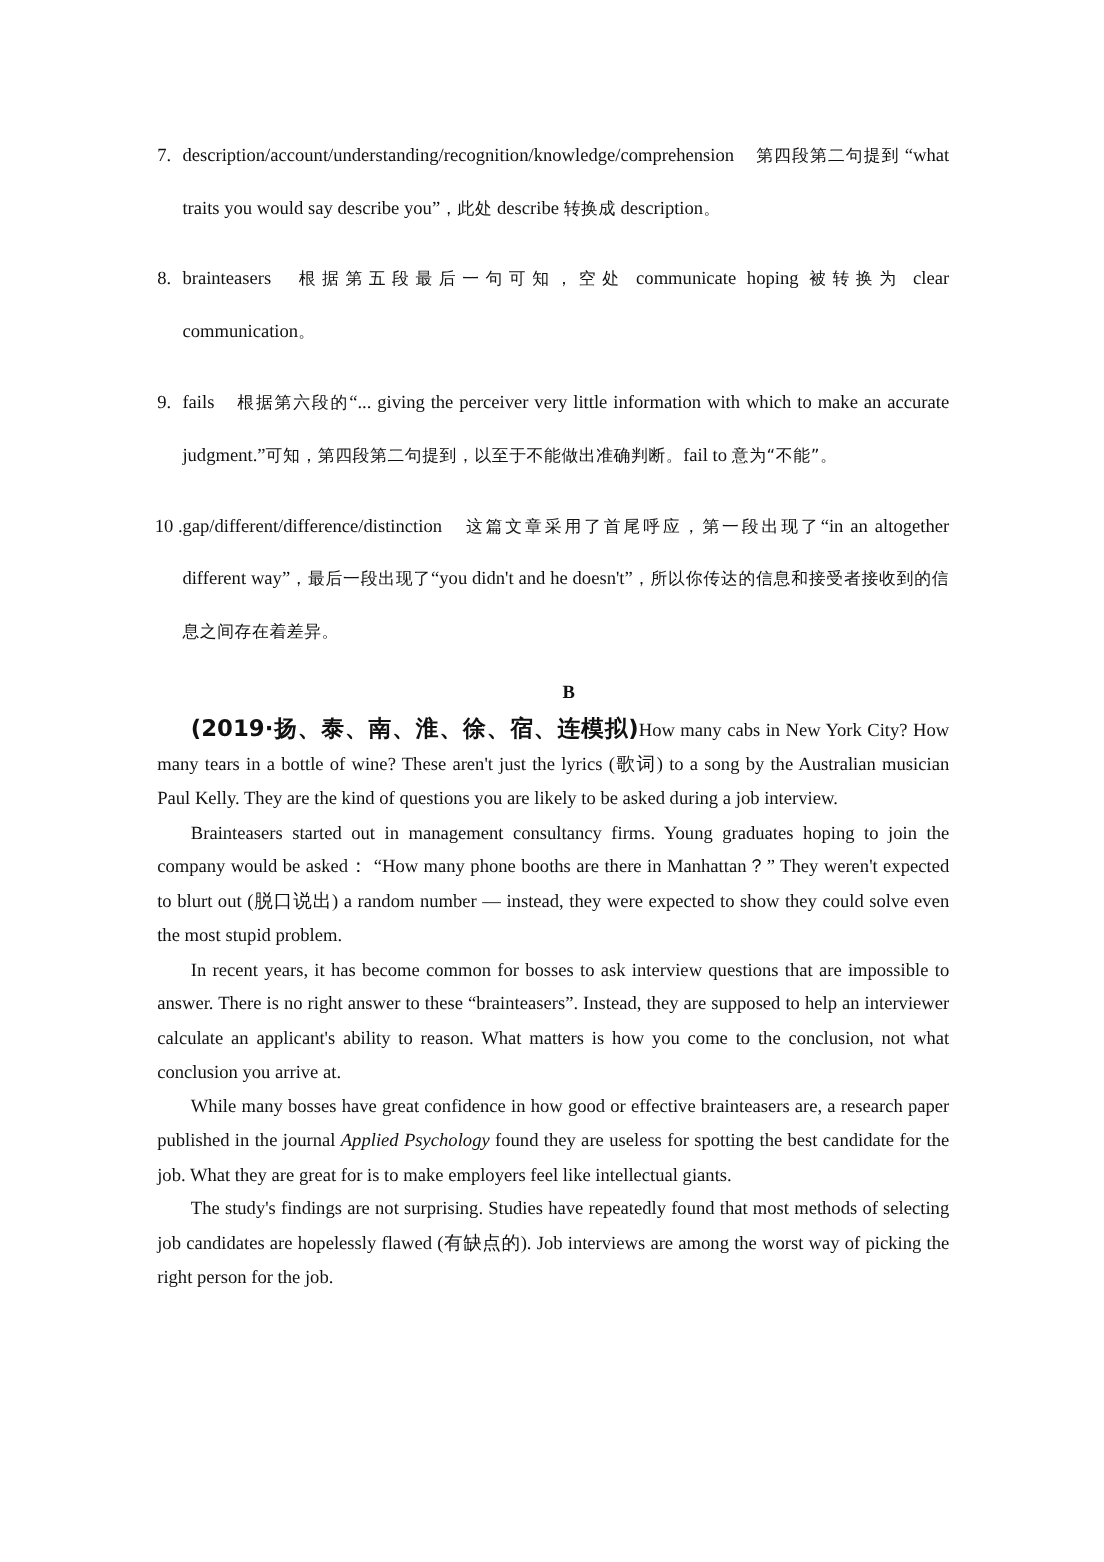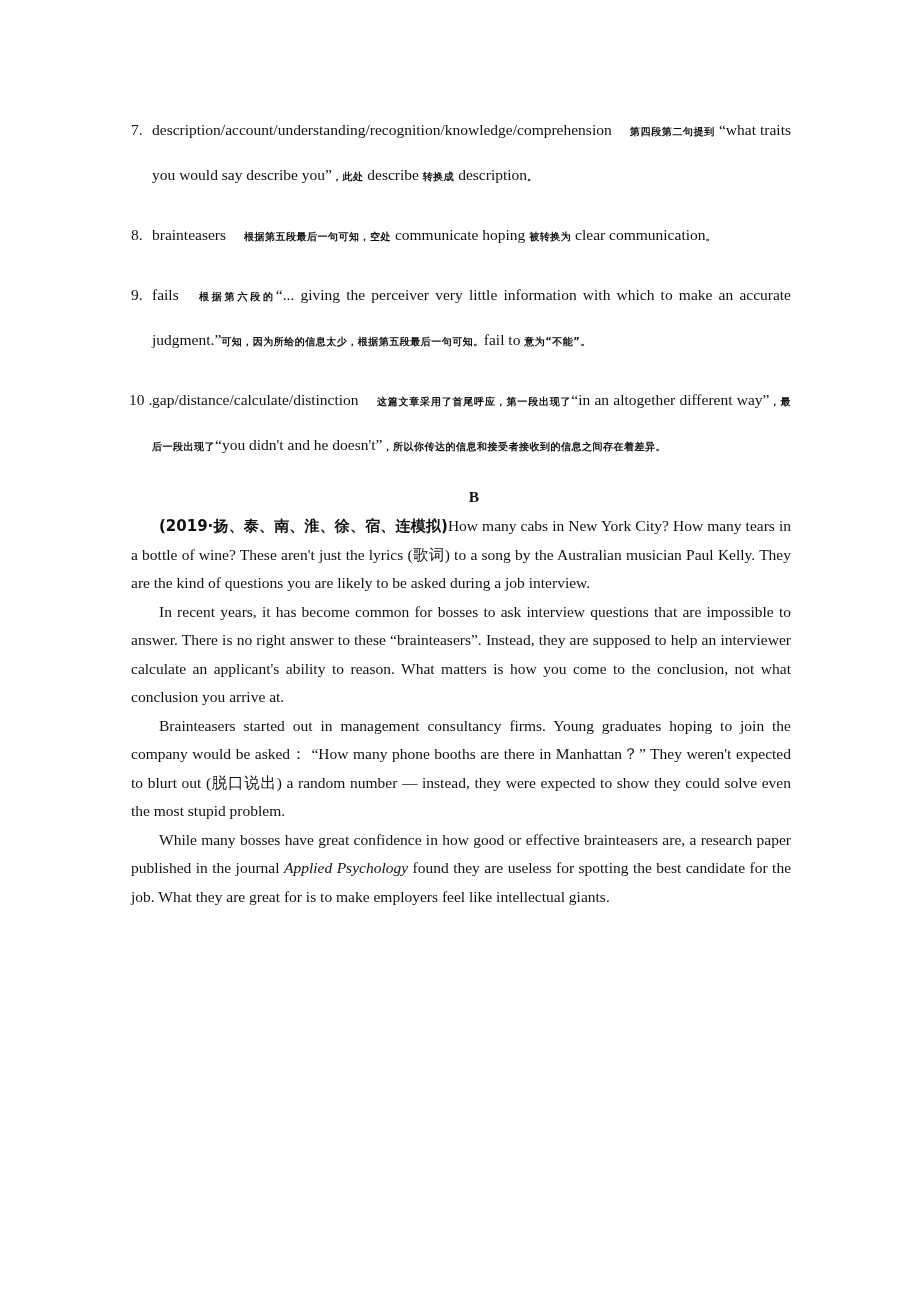--- a/index.html
+++ b/index.html
@@ -61,22 +61,22 @@
   }
   .answer-num.wide {
     left: -2px;
     width: 25px;
   }
 
   .ans-key { white-space: normal; }
   .gap-lg { display: inline-block; width: 18px; }
   .cn {
     font-family: "DejaVu Sans", "Liberation Sans", sans-serif;
-    font-weight: bold;
-    font-size: 10px;
+    font-weight: normal;
+    font-size: 14px;
     letter-spacing: 0.5px;
   }
 
   
   .section-letter {
     margin-top: 16px;
     margin-bottom: 2px;
     text-align: center;
     padding-left: 26px;
     font-size: 15.5px;
@@ -92,61 +92,62 @@
     text-align: justify;
     text-justify: inter-word;
     text-indent: 28px;
     margin: 0;
     -webkit-hyphens: none;
     hyphens: none;
   }
   .source {
     font-family: "DejaVu Sans", "Liberation Sans", sans-serif;
     font-weight: bold;
-    font-size: 15px;
+    font-size: 19px;
   }
   .ital { font-style: italic; }
 </style>
 </head>
 <body>
 
 <div class="page">
   <div class="content">
 
     <div class="answers">
 
       <div class="answer-item">
         <span class="answer-num"><span>7</span><span>.</span></span><span class="ans-key">description/account/understanding/recognition/knowledge/comprehension</span><span class="gap-lg"></span><span class="cn">第四段第二句提到</span> <span>“what traits you would say describe you”</span><span class="cn">，此处</span> <span>describe</span> <span class="cn">转换成</span> <span>description</span><span class="cn">。</span>
       </div>
 
       <div class="answer-item">
         <span class="answer-num"><span>8</span><span>.</span></span><span class="ans-key">brainteasers</span><span class="gap-lg"></span><span class="cn">根据第五段最后一句可知，空处</span> <span>communicate hoping</span> <span class="cn">被转换为</span> <span>clear communication</span><span class="cn">。</span>
       </div>
 
       <div class="answer-item">
-        <span class="answer-num"><span>9</span><span>.</span></span><span class="ans-key">fails</span><span class="gap-lg"></span><span class="cn">根据第六段的</span><span>“... giving the perceiver very little information with which to make an accurate judgment.”</span><span class="cn">可知，因为所给的信息太少，根据第五段最后一句可知。</span><span>fail to</span> <span class="cn">意为“不能”。</span>
+        <span class="answer-num"><span>9</span><span>.</span></span><span class="ans-key">fails</span><span class="gap-lg"></span><span class="cn">根据第六段的</span><span>“... giving the perceiver very little information with which to make an accurate judgment.”</span><span class="cn">可知，第四段第二句提到，以至于不能做出准确判断。</span><span>fail to</span> <span class="cn">意为“不能”。</span>
       </div>
 
       <div class="answer-item">
-        <span class="answer-num wide"><span>10</span> <span>.</span></span><span class="ans-key">gap/distance/calculate/distinction</span><span class="gap-lg"></span><span class="cn">这篇文章采用了首尾呼应，第一段出现了</span><span>“in an altogether different way”</span><span class="cn">，最后一段出现了</span><span>“you didn't and he doesn't”</span><span class="cn">，所以你传达的信息和接受者接收到的信息之间存在着差异。</span>
+        <span class="answer-num wide"><span>10</span> <span>.</span></span><span class="ans-key">gap/different/difference/distinction</span><span class="gap-lg"></span><span class="cn">这篇文章采用了首尾呼应，第一段出现了</span><span>“in an altogether different way”</span><span class="cn">，最后一段出现了</span><span>“you didn't and he doesn't”</span><span class="cn">，所以你传达的信息和接受者接收到的信息之间存在着差异。</span>
       </div>
 
     </div>
 
     <div class="section-letter">B</div>
 
     <div class="passage">
 
       <p class="para"><span class="source">(2019·扬、泰、南、淮、徐、宿、连模拟)</span><span>How many cabs in New York City? How many tears in a bottle of wine? These aren't just the lyrics (歌词) to a song by the Australian musician Paul Kelly. They are the kind of questions you are likely to be asked during a job interview.</span></p>
 
+      <p class="para">Brainteasers started out in management consultancy firms. Young graduates hoping to join the company would be asked： “How many phone booths are there in Manhattan？” They weren't expected to blurt out (脱口说出) a random number — instead, they were expected to show they could solve even the most stupid problem.</p>
+
       <p class="para">In recent years, it has become common for bosses to ask interview questions that are impossible to answer. There is no right answer to these “brainteasers”. Instead, they are supposed to help an interviewer calculate an applicant's ability to reason. What matters is how you come to the conclusion, not what conclusion you arrive at.</p>
-
-      <p class="para">Brainteasers started out in management consultancy firms. Young graduates hoping to join the company would be asked： “How many phone booths are there in Manhattan？” They weren't expected to blurt out (脱口说出) a random number — instead, they were expected to show they could solve even the most stupid problem.</p>
 
 
       <p class="para"><span>While many bosses have great confidence in how good or effective brainteasers are, a research paper published in the journal </span><span class="ital">Applied Psychology</span><span> found they are useless for spotting the best candidate for the job. What they are great for is to make employers feel like intellectual giants.</span></p>
 
+      <p class="para">The study's findings are not surprising. Studies have repeatedly found that most methods of selecting job candidates are hopelessly flawed (有缺点的). Job interviews are among the worst way of picking the right person for the job.</p>
 
 
     </div>
 
   </div>
 </div>
 
 </body></html>

